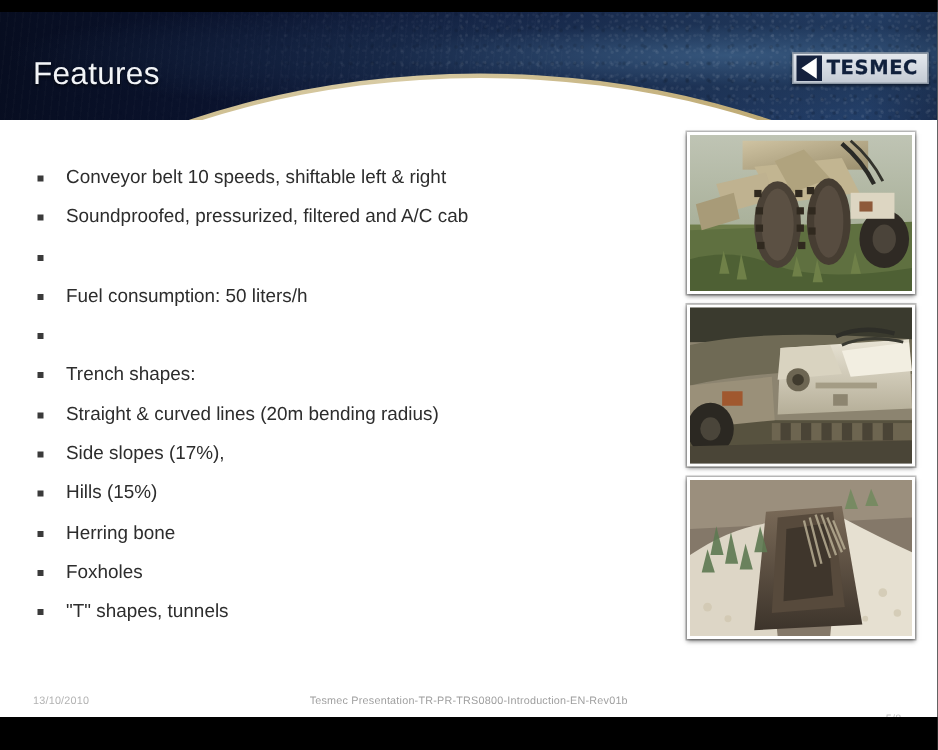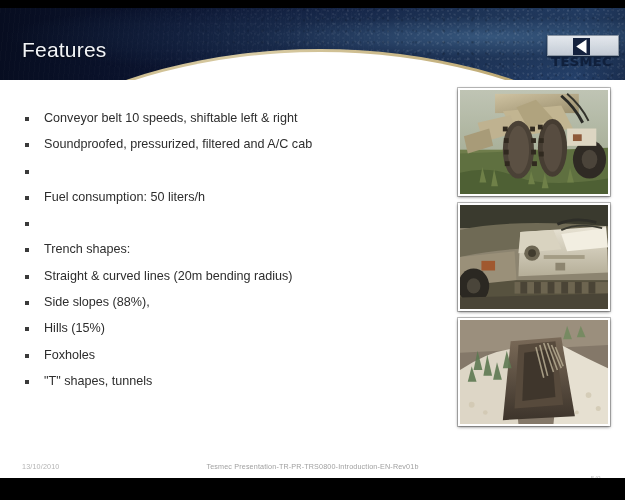--- a/index.html
+++ b/index.html
@@ -121,21 +121,20 @@
     position: absolute;
     right: 6px; top: 27px;
     z-index: 12;
     display: flex;
     align-items: center;
     height: 21px;
     padding: 2px 3px 2px 2px;
     background: linear-gradient(180deg, rgba(235,238,242,0.96) 0%, rgba(208,214,222,0.93) 100%);
     border: 1px solid rgba(120,132,148,0.8);
     box-shadow: 0 1px 2px rgba(0,0,0,0.45);
-    flex-direction: column;
   }
   .logo-chevron {
     width: 17px; height: 17px;
     background: #14213d;
     display: flex; align-items: center; justify-content: center;
     margin-right: 2px;
     flex: 0 0 auto;
   }
   .logo-chevron svg { display: block; }
   .logo-text {
@@ -277,28 +276,32 @@
         <span class="bullet-text">Trench shapes:</span>
       </div>
 
       <div class="bullet-item">
         <span class="bullet-mark"></span>
         <span class="bullet-text">Straight &amp; curved lines (20m bending radius)</span>
       </div>
 
       <div class="bullet-item">
         <span class="bullet-mark"></span>
-        <span class="bullet-text">Side slopes (88%),</span>
+        <span class="bullet-text">Side slopes (17%),</span>
       </div>
 
       <div class="bullet-item">
         <span class="bullet-mark"></span>
         <span class="bullet-text">Hills (15%)</span>
       </div>
 
+      <div class="bullet-item">
+        <span class="bullet-mark"></span>
+        <span class="bullet-text">Herring bone</span>
+      </div>
 
       <div class="bullet-item">
         <span class="bullet-mark"></span>
         <span class="bullet-text">Foxholes</span>
       </div>
 
       <div class="bullet-item">
         <span class="bullet-mark"></span>
         <span class="bullet-text">"T" shapes, tunnels</span>
       </div>

